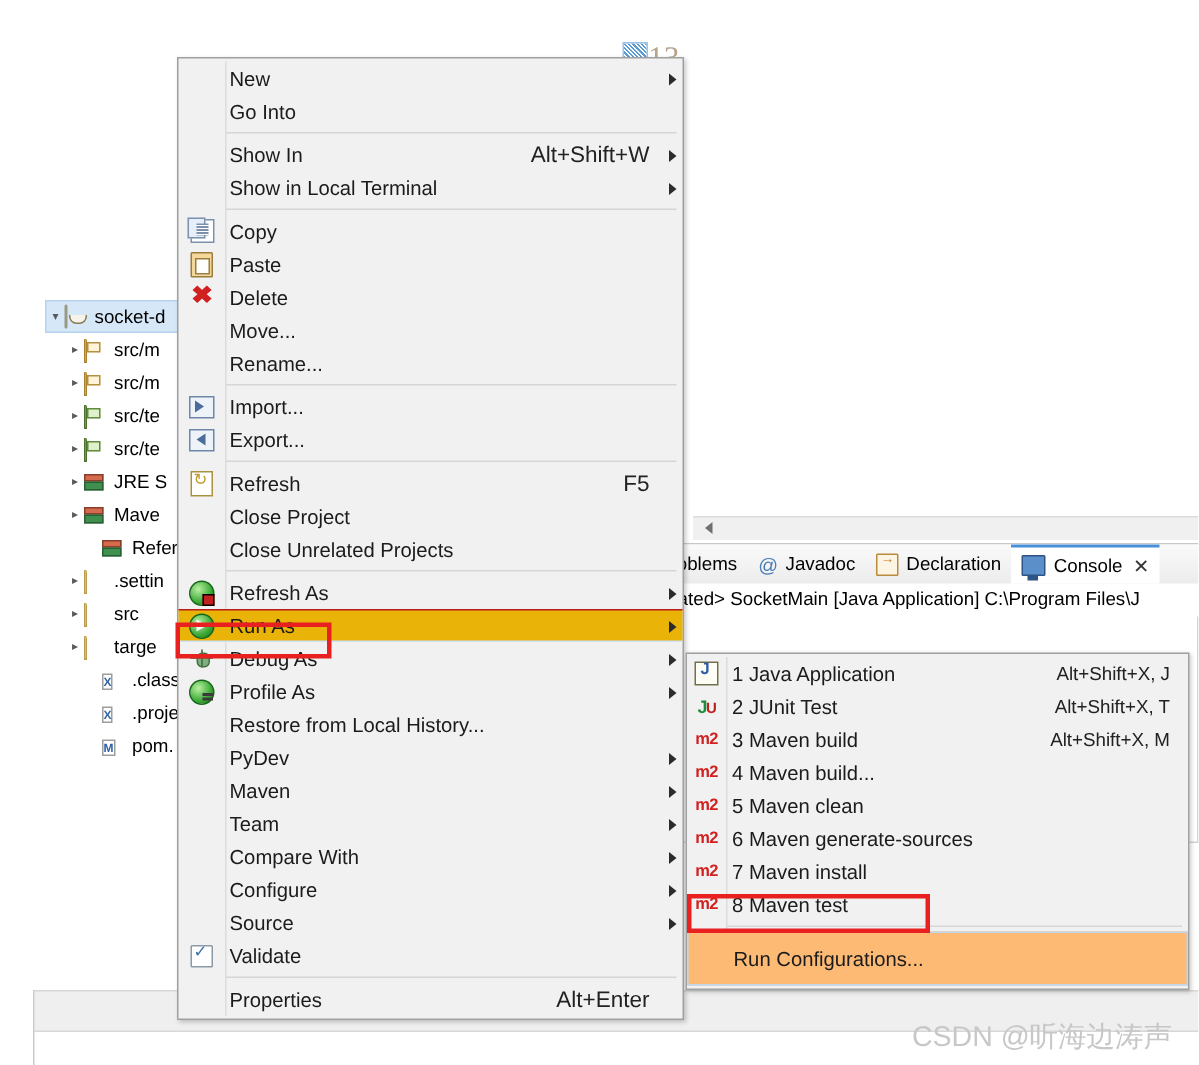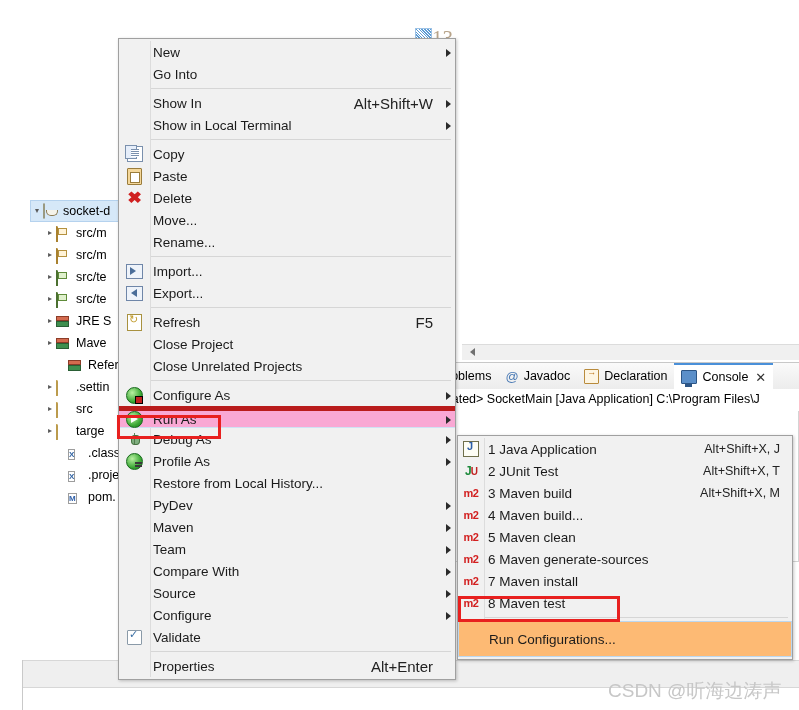--- a/index.html
+++ b/index.html
@@ -328,22 +328,22 @@
     text-align: center;
   }
   .mi .arrow i {
     display: inline-block;
     width: 0; height: 0;
     border-top: 4px solid transparent;
     border-bottom: 4px solid transparent;
     border-left: 5px solid #2b2b2b;
   }
   .mi.hl {
-    background: #f9a8d4;
-    border-top: 5px solid #b91c1c;
+    background: #eab308;
+    border-top: 1px solid #b91c1c;
     border-bottom: 1px solid #cfe2f4;
     box-sizing: border-box;
   }
   .msep {
     height: 1px;
     margin: 3px 4px 3px 31px;
     background: #d6d6d6;
   }
 
   
@@ -806,21 +806,21 @@
     <span class="ic"></span>
     <span class="lbl">Close Unrelated Projects</span>
     <span class="arrow"></span>
   </div>
   <div class="msep"></div>
 
   <div class="mi">
     <span class="ic">
         <span class="i-cov"></span>
       </span>
-    <span class="lbl">Configure As</span>
+    <span class="lbl">Refresh As</span>
     <span class="arrow"><i></i></span>
   </div>
   <div class="mi hl">
     <span class="ic">
         <span class="i-run"></span>
       </span>
     <span class="lbl">Run As</span>
     <span class="arrow"><i></i></span>
   </div>
   <div class="mi">
@@ -857,26 +857,26 @@
     <span class="lbl">Team</span>
     <span class="arrow"><i></i></span>
   </div>
   <div class="mi">
     <span class="ic"></span>
     <span class="lbl">Compare With</span>
     <span class="arrow"><i></i></span>
   </div>
   <div class="mi">
     <span class="ic"></span>
+    <span class="lbl">Configure</span>
+    <span class="arrow"><i></i></span>
+  </div>
+  <div class="mi">
+    <span class="ic"></span>
     <span class="lbl">Source</span>
-    <span class="arrow"><i></i></span>
-  </div>
-  <div class="mi">
-    <span class="ic"></span>
-    <span class="lbl">Configure</span>
     <span class="arrow"><i></i></span>
   </div>
   <div class="mi">
     <span class="ic">
         <span class="i-check"></span>
       </span>
     <span class="lbl">Validate</span>
     <span class="arrow"></span>
   </div>
   <div class="msep"></div>

